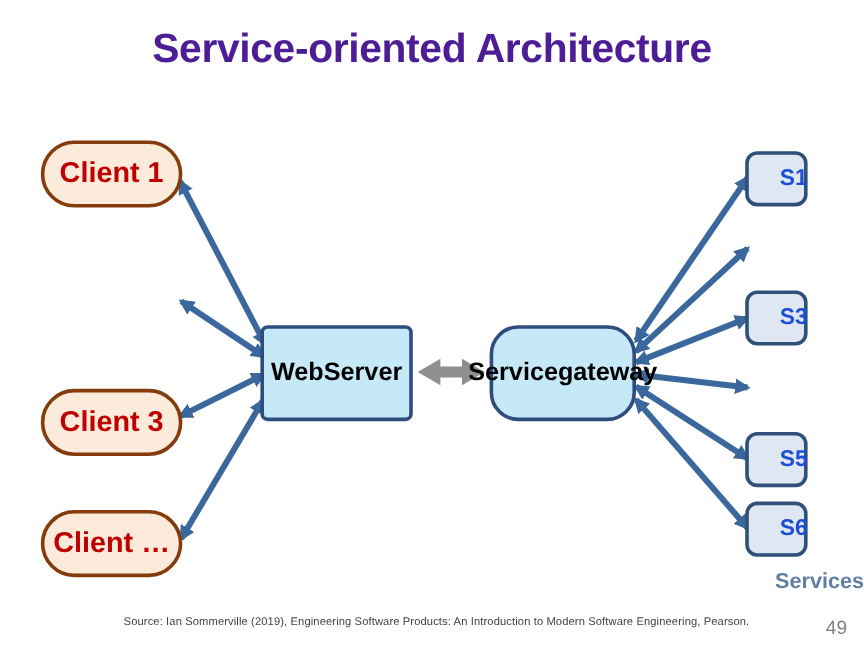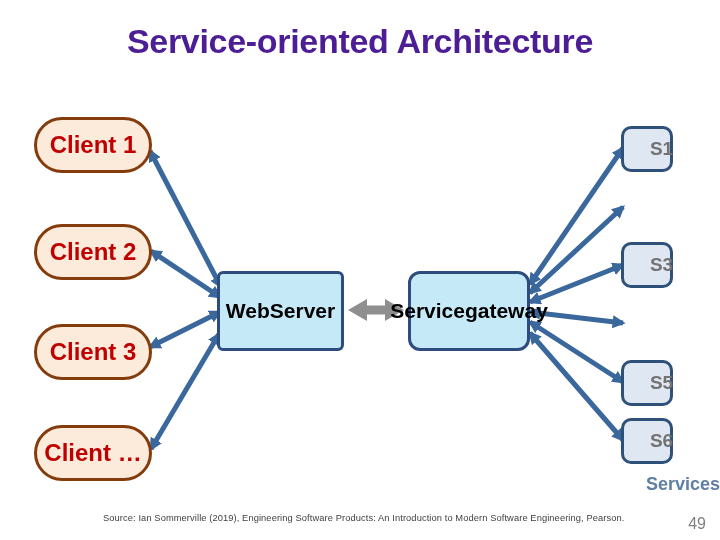--- a/index.html
+++ b/index.html
@@ -19,26 +19,26 @@
     display:flex;align-items:center;justify-content:center;
     color:#C00000;font-weight:bold;font-size:24px;
   }
   .bluebox{
     position:absolute;top:271px;height:80px;box-sizing:border-box;
     background:#C5E9F7;border:3.5px solid #2E4D7E;
     display:flex;flex-direction:row;align-items:center;justify-content:center;
     color:#000000;font-weight:bold;font-size:21px;line-height:1.32;
   }
   .webserver{left:217px;width:127px;border-radius:6px;}
-  .gateway{left:408px;width:122px;border-radius:12px;}
+  .gateway{left:408px;width:122px;border-radius:24px;}
   .svc{
     position:absolute;left:621px;width:52px;height:46px;box-sizing:border-box;
     background:#DEE7F2;border:3px solid #2F5078;border-radius:10px;
     display:flex;align-items:center;justify-content:center;
-    color:#737373;font-weight:bold;font-size:19px;padding-left:29px;
+    color:#1d4ed8;font-weight:bold;font-size:19px;padding-left:29px;
   }
   .svc-caption{
     position:absolute;left:570px;top:474px;width:150px;text-align:right;
     color:#5F7FA3;font-weight:bold;font-size:18px;
   }
   .footer-source{
     position:absolute;left:103px;top:513px;width:540px;
     color:#3F3F3F;font-size:9.3px;letter-spacing:0.1px;
   }
   .page-number{
@@ -72,23 +72,20 @@
       <line x1="530" y1="302" x2="623" y2="265" marker-start="url(#mB)" marker-end="url(#mB)"></line>
       <line x1="530" y1="312" x2="623" y2="323" marker-start="url(#mB)" marker-end="url(#mB)"></line>
       <line x1="530" y1="322" x2="623" y2="382" marker-start="url(#mB)" marker-end="url(#mB)"></line>
       <line x1="530" y1="333" x2="623" y2="440" marker-start="url(#mB)" marker-end="url(#mB)"></line>
     </g>
   </svg>
 
   <div class="client" style="top:117px">
     <span>Client 1</span>
   </div>
-  <div class="client" style="top:224px">
-    <span>Client 2</span>
-  </div>
   <div class="client" style="top:324px">
     <span>Client 3</span>
   </div>
   <div class="client" style="top:425px">
     <span>Client …</span>
   </div>
 
   <div class="bluebox webserver">
     <span>Web</span>
     <span>Server</span>

